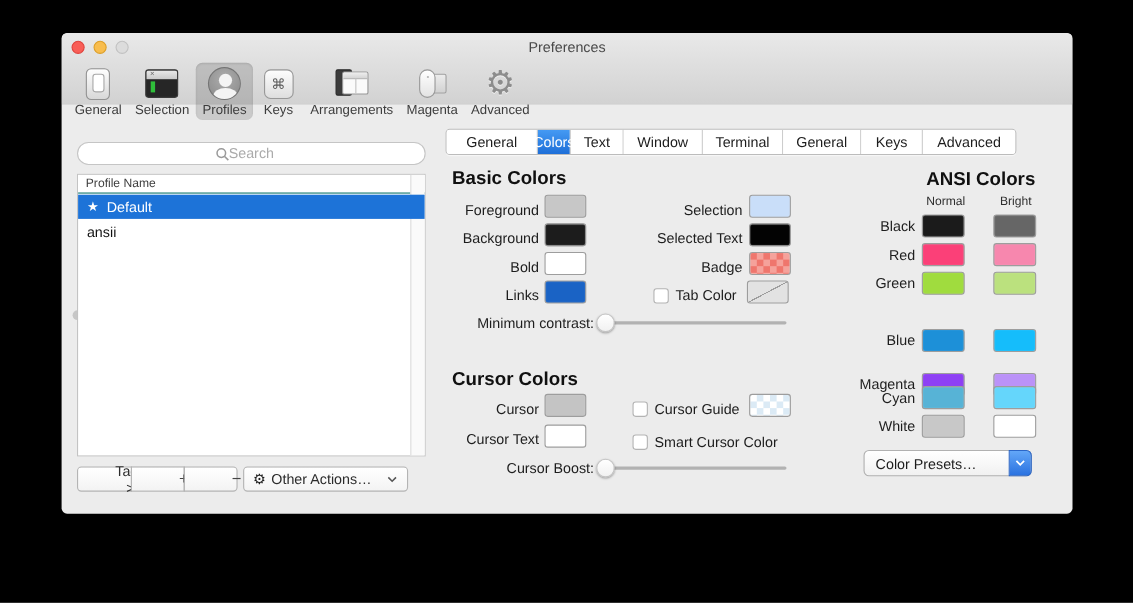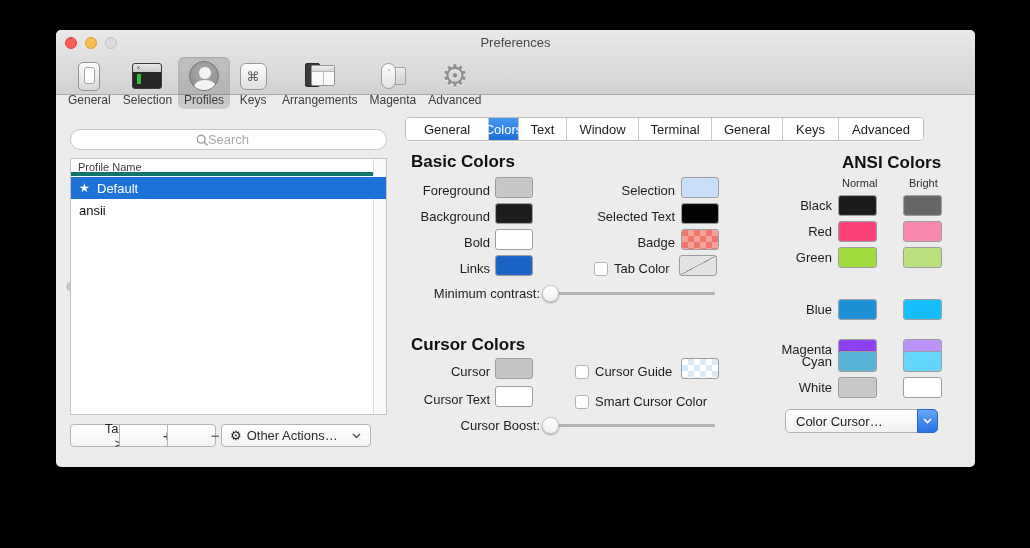--- a/index.html
+++ b/index.html
@@ -76,21 +76,21 @@
 
   .searchfield { position:absolute; left:14px; top:99px; width:317px; height:21px;
                 background:#fff; border:1px solid #c5c5c5; border-radius:11px; }
   .searchfield svg { position:absolute; left:calc(50% - 33px); top:4px; }
   .searchfield input { position:absolute; inset:0; border:none; outline:none; background:transparent;
                 text-align:center; font-size:13px; color:#333; font-family:"Liberation Sans",sans-serif; }
   .searchfield input::placeholder { color:#ababab; }
 
   .listbox { position:absolute; left:14px; top:128px; width:317px; height:257px;
                 background:#fff; border:1px solid #c3c3c3; }
-  .list-header { height:17px; border-bottom:4px solid #0f766e; font-size:11px; color:#3f3f3f;
+  .list-header { height:17px; border-bottom:1px solid #0f766e; font-size:11px; color:#3f3f3f;
                 padding:2px 0 0 7px; position:relative; background:#fff; }
   .list-scrollstrip { position:absolute; right:0; top:0; bottom:0; width:13px;
                 background:#fafafa; border-left:1px solid #dcdcdc; }
   .list-rows { position:absolute; left:0; right:14px; top:18px; bottom:0; }
   .profile-row { height:22px; display:flex; align-items:center; gap:6px; padding-left:8px;
                 font-size:13px; color:#111; }
   .profile-row.sel { background:#1d73d8; color:#fff; margin-right:-14px; padding-right:14px; }
   .profile-row .star { font-size:12px; width:12px; }
 
   .side-footer { position:absolute; left:14px; top:394px; height:23px; display:flex; align-items:stretch; }
@@ -372,21 +372,21 @@
     <button class="swatch" style="background-color: rgb(87, 179, 214);"></button>
     <button class="swatch" style="background-color: rgb(101, 214, 251);"></button>
   </div>
   <div class="ansi-row" style="top:346px">
     <span class="alabel">White</span>
     <button class="swatch" style="background-color: rgb(200, 200, 200);"></button>
     <button class="swatch" style="background-color: rgb(255, 255, 255);"></button>
   </div>
 
   <button class="presets">
-    <span>Color Cursor…</span>
+    <span>Color Presets…</span>
     <span class="cap">
       <svg width="9" height="6" viewBox="0 0 9 6">
         <polyline points="1,1 4.5,4.5 8,1" fill="none" stroke="#fff" stroke-width="1.6"></polyline>
       </svg>
     </span>
   </button>
 
 </div>
 
 </body></html>

